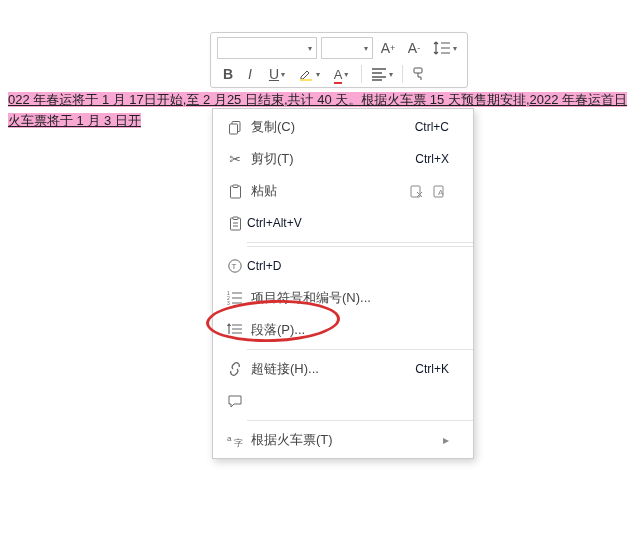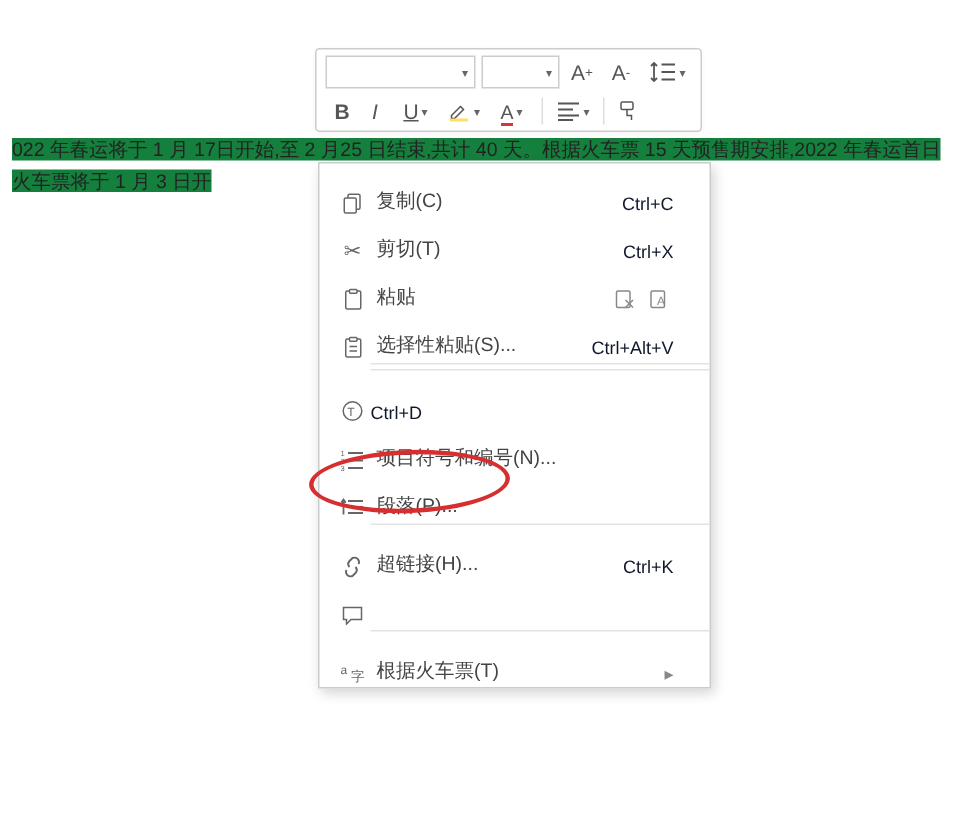--- a/index.html
+++ b/index.html
@@ -85,36 +85,37 @@
   .doc {
     position: absolute;
     top: 90px;
     left: 8px;
     right: 8px;
     font-size: 13px;
     color: #222;
     line-height: 1.6;
   }
   .selected {
-    background: #15803d;
+    background: #f9a8d4;
+    text-decoration: underline;
   }
 
   .context-menu {
     position: absolute;
     top: 108px;
     left: 212px;
     width: 260px;
     background: #fff;
     border: 1px solid #ccc;
     box-shadow: 2px 3px 8px rgba(0,0,0,0.18);
     padding: 2px 0;
   }
   .cm-item {
     display: flex;
-    align-items: flex-end;
+    align-items: center;
     height: 32px;
     padding: 0 24px 0 10px;
     color: #444;
     font-size: 13px;
   }
   .cm-item .ic {
     width: 24px;
     display: flex;
     justify-content: center;
     color: #666;
@@ -275,21 +276,20 @@
   </div>
 
   <div class="cm-item">
     <span class="ic">
       <svg width="15" height="15" viewBox="0 0 15 15">
           <rect x="2.5" y="2" width="10" height="12" rx="1" fill="none" stroke="#666"></rect>
           <rect x="5" y="1" width="5" height="2.5" rx="0.6" fill="#fff" stroke="#666"></rect>
           <path d="M5 7h5M5 10h5" stroke="#666"></path>
         </svg>
     </span>
-    <span class="lbl">选择性粘贴(S)...</span>
     <span class="sc">Ctrl+Alt+V</span>
   </div>
 
   <div class="cm-divider"></div>
 
 
   <div class="cm-divider"></div>
 
   <div class="cm-item">
     <span class="ic">

